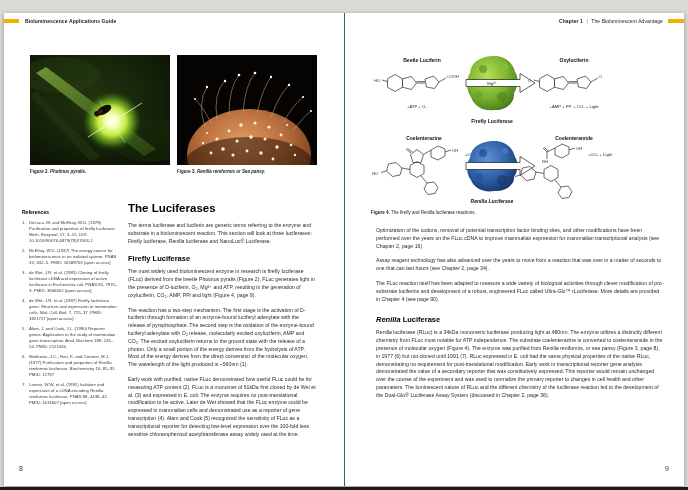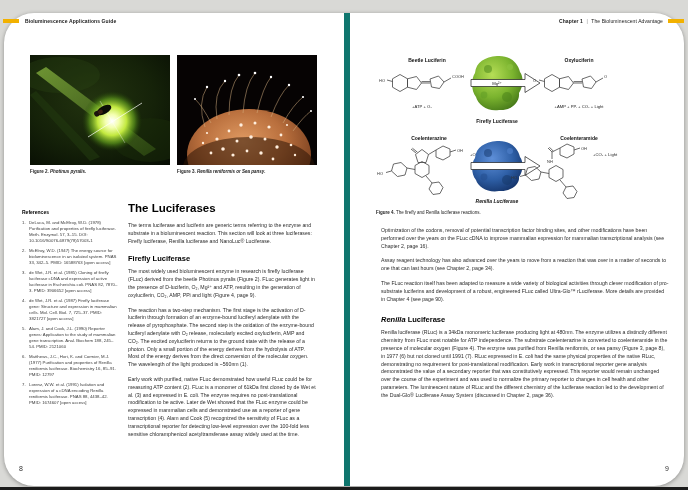--- a/index.html
+++ b/index.html
@@ -6,25 +6,24 @@
   body{
     width:688px;height:490px;position:relative;overflow:hidden;
     background:#d9d9d6;
     font-family:"Liberation Sans","DejaVu Sans",sans-serif;
     -webkit-font-smoothing:antialiased;
   }
   .bottom-edge{position:absolute;left:0;right:0;bottom:0;height:3px;background:#1b1b1b;}
   .spread{
     position:absolute;left:4px;top:13px;width:680px;height:473px;background:#ffffff;
     box-shadow:0 1px 4px rgba(0,0,0,.35);
-    border-radius:30px;
   }
   .page{position:absolute;top:0;height:473px;width:340px;}
   .page-left{left:0;}
-  .page-right{left:340px;border-left:6px solid #0f766e;box-sizing:border-box;text-decoration:underline;}
+  .page-right{left:340px;border-left:1px solid #0f766e;box-sizing:border-box;text-decoration:underline;}
 
   
   .hdr{position:absolute;top:5px;font-size:5px;font-weight:bold;color:#1a1a1a;letter-spacing:.1px;white-space:nowrap;}
   .hdr-left{left:21px;}
   .hdr-right{right:21px;font-weight:normal;}
   .hdr-right .chap{font-weight:bold;}
   .hdr-right .sep{color:#8a8a8a;padding:0 2px;}
   .accent{position:absolute;top:6px;height:3.5px;width:16px;background:#f2b100;}
   .accent-l{left:-1px;}
   .accent-r{right:0px;}

